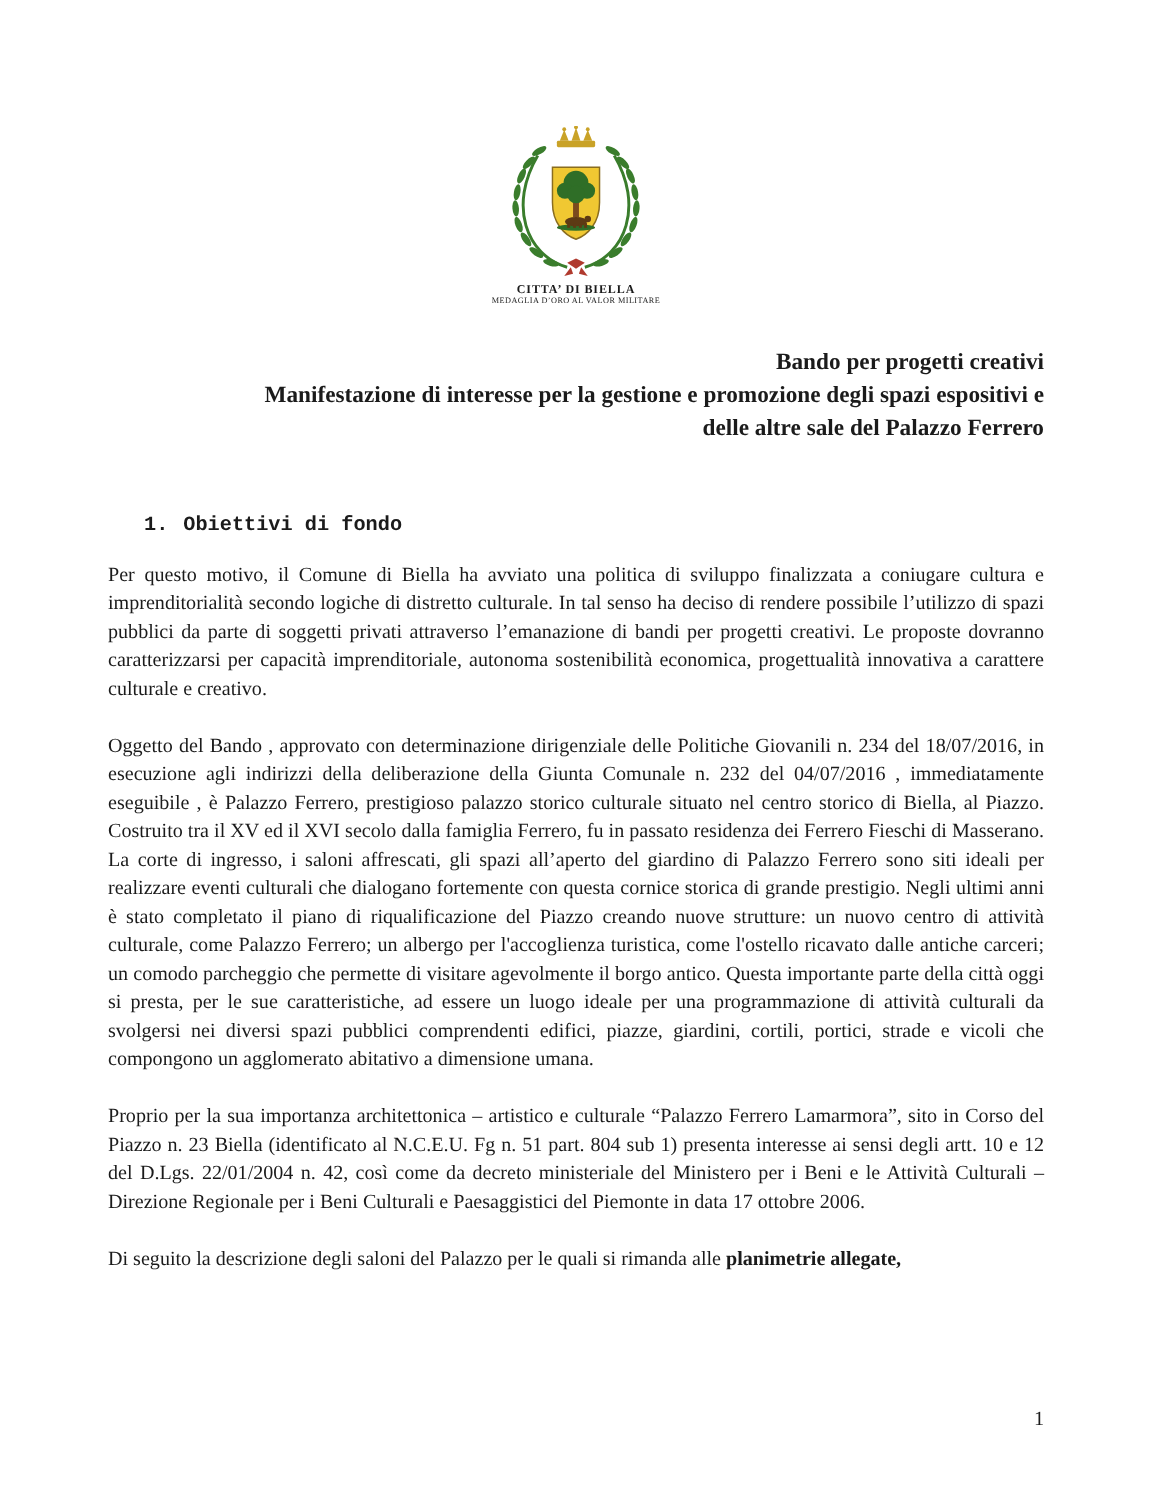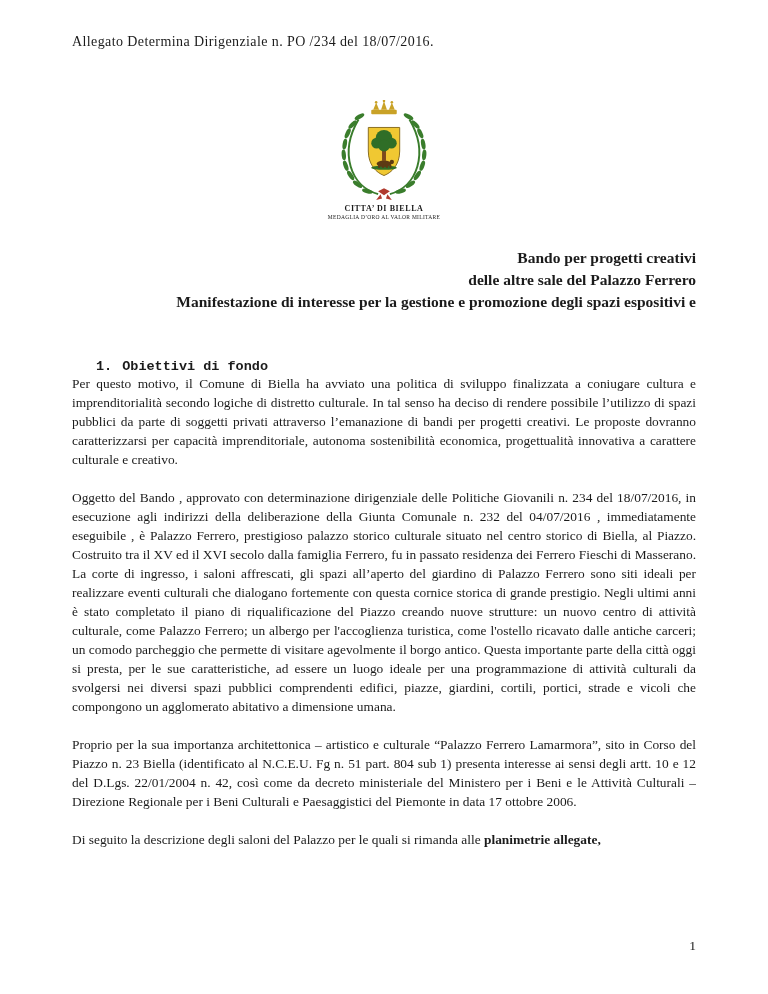--- a/index.html
+++ b/index.html
@@ -54,34 +54,33 @@
     font-family: Liberation Mono, monospace;
   }
   .section-heading .sec-num { margin-right: 10px; }
   .para {
     font-size: 13.4px;
     line-height: 19px;
     text-align: justify;
     margin-top: 19px;
   }
   .para.first { margin-top: 13px; }
-  .para.tight { margin-top: 0; }
+  .para.tight { margin-top: 15px; }
   .page-number {
     position: absolute;
     right: 72px;
     bottom: 40px;
     font-size: 13.5px;
   }
 </style>
 </head>
 <body>
 
 <div class="page">
 
-  <div class="header-line">Allegato Determina Dirigenziale n. PO /234 del 18/07/2016.</div>
 
   <div class="logo-block">
     <svg class="crest" viewBox="0 0 120 104" aria-hidden="true">
 
       <g fill="#c9a227">
         <rect x="47" y="10" width="26" height="4.5" rx="1"></rect>
         <path d="M49,10 L52,2.5 L55,10 Z"></path>
         <path d="M57,10 L60,1 L63,10 Z"></path>
         <path d="M65,10 L68,2.5 L71,10 Z"></path>
         <circle cx="52" cy="2.2" r="1.3"></circle>
@@ -145,22 +144,22 @@
           <rect x="65.5" y="66" width="2" height="3.2"></rect>
         </g>
       </g>
     </svg>
     <div class="logo-title">CITTA’ DI BIELLA</div>
     <div class="logo-motto">MEDAGLIA D’ORO AL VALOR MILITARE</div>
   </div>
 
   <div class="doc-title">
     <div>Bando per progetti creativi</div>
+    <div>Manifestazione di interesse per la gestione e promozione degli spazi espositivi e</div>
     <div>delle altre sale del Palazzo Ferrero</div>
-    <div>Manifestazione di interesse per la gestione e promozione degli spazi espositivi e</div>
   </div>
 
   <div class="section-heading">
     <span class="sec-num">1.</span><span>Obiettivi di fondo</span>
   </div>
 
   <p class="para tight">Per questo motivo, il Comune di Biella ha avviato una politica di sviluppo finalizzata a coniugare cultura e imprenditorialità secondo logiche di distretto culturale. In tal senso ha deciso di rendere possibile l’utilizzo di spazi pubblici da parte di soggetti privati attraverso l’emanazione di bandi per progetti creativi. Le proposte dovranno caratterizzarsi per capacità imprenditoriale, autonoma sostenibilità economica, progettualità innovativa a carattere culturale e creativo.</p>
   <p class="para">Oggetto del Bando , approvato con determinazione dirigenziale delle Politiche Giovanili n. 234 del 18/07/2016, in esecuzione agli indirizzi della deliberazione della Giunta Comunale n. 232 del 04/07/2016 , immediatamente eseguibile , è Palazzo Ferrero, prestigioso palazzo storico culturale situato nel centro storico di Biella, al Piazzo. Costruito tra il XV ed il XVI secolo dalla famiglia Ferrero, fu in passato residenza dei Ferrero Fieschi di Masserano. La corte di ingresso, i saloni affrescati, gli spazi all’aperto del giardino di Palazzo Ferrero sono siti ideali per realizzare eventi culturali che dialogano fortemente con questa cornice storica di grande prestigio. Negli ultimi anni è stato completato il piano di riqualificazione del Piazzo creando nuove strutture: un nuovo centro di attività culturale, come Palazzo Ferrero; un albergo per l'accoglienza turistica, come l'ostello ricavato dalle antiche carceri; un comodo parcheggio che permette di visitare agevolmente il borgo antico. Questa importante parte della città oggi si presta, per le sue caratteristiche, ad essere un luogo ideale per una programmazione di attività culturali da svolgersi nei diversi spazi pubblici comprendenti edifici, piazze, giardini, cortili, portici, strade e vicoli che compongono un agglomerato abitativo a dimensione umana.</p>
   <p class="para">Proprio per la sua importanza architettonica – artistico e culturale “Palazzo Ferrero Lamarmora”, sito in Corso del Piazzo n. 23 Biella (identificato al N.C.E.U. Fg n. 51 part. 804 sub 1) presenta interesse ai sensi degli artt. 10 e 12 del D.Lgs. 22/01/2004 n. 42, così come da decreto ministeriale del Ministero per i Beni e le Attività Culturali – Direzione Regionale per i Beni Culturali e Paesaggistici del Piemonte in data 17 ottobre 2006.</p>
   <p class="para"><span>Di seguito la descrizione degli saloni del Palazzo per le quali si rimanda alle </span><strong>planimetrie allegate,</strong></p>

